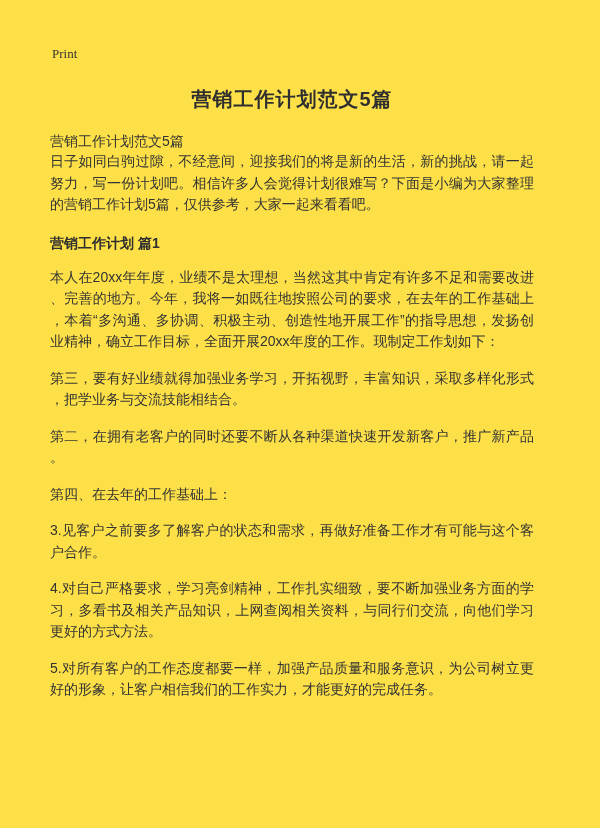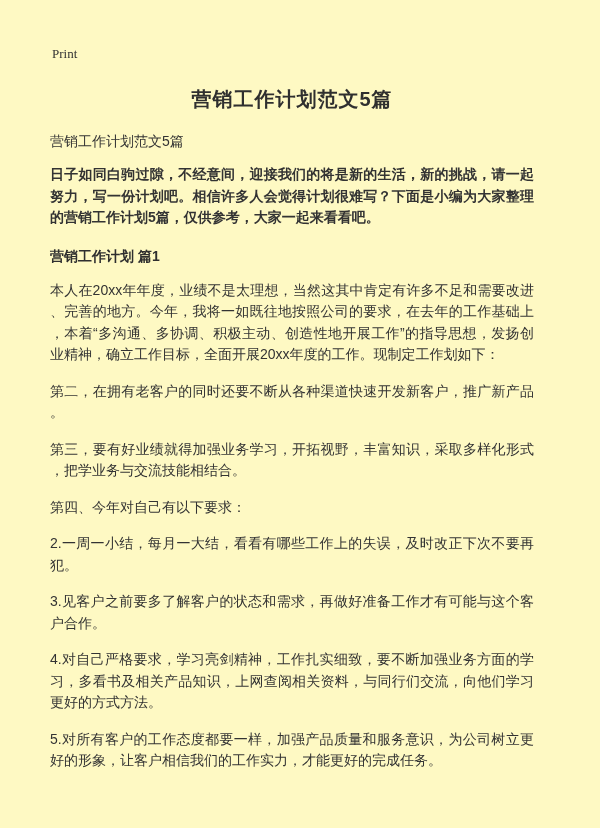--- a/index.html
+++ b/index.html
@@ -12,21 +12,21 @@
     height: 828px;
     overflow: hidden;
     font-family: "Liberation Sans", sans-serif;
     color: #333333;
   }
   .page {
     box-sizing: border-box;
     width: 600px;
     height: 828px;
     padding: 44px 66px 0 50px;
-    background: #fef9c3;
+    background: #fde047;
   }
   .print-link {
     display: inline-block;
     margin-left: 2px;
     font-family: "Liberation Serif", serif;
     font-size: 13px;
     color: #333333;
     text-decoration: none;
     cursor: pointer;
   }
@@ -46,22 +46,20 @@
   }
   .intro, .para {
     margin: 0 0 15px 0;
     font-size: 14px;
     line-height: 21.5px;
     color: #333333;
     text-align: justify;
     line-break: anywhere;
   }
   .intro {
-    margin-top: 13px;
-    font-weight: bold;
   }
   h2.section-heading {
     margin: 19px 0 14px 0;
     font-size: 14px;
     font-weight: bold;
     color: #2f2f2f;
   }
 </style>
 </head>
 <body>
@@ -73,22 +71,21 @@
   <h1 class="doc-title">营销工作计划范文5篇</h1>
 
   <p class="doc-subtitle">营销工作计划范文5篇</p>
 
   <p class="intro">日子如同白驹过隙，不经意间，迎接我们的将是新的生活，新的挑战，请一起努力，写一份计划吧。相信许多人会觉得计划很难写？下面是小编为大家整理的营销工作计划5篇，仅供参考，大家一起来看看吧。</p>
 
   <h2 class="section-heading">营销工作计划 篇1</h2>
 
   <div>
       <p class="para">本人在20xx年年度，业绩不是太理想，当然这其中肯定有许多不足和需要改进、完善的地方。今年，我将一如既往地按照公司的要求，在去年的工作基础上，本着“多沟通、多协调、积极主动、创造性地开展工作”的指导思想，发扬创业精神，确立工作目标，全面开展20xx年度的工作。现制定工作划如下：</p>
+      <p class="para">第三，要有好业绩就得加强业务学习，开拓视野，丰富知识，采取多样化形式，把学业务与交流技能相结合。</p>
       <p class="para">第二，在拥有老客户的同时还要不断从各种渠道快速开发新客户，推广新产品。</p>
-      <p class="para">第三，要有好业绩就得加强业务学习，开拓视野，丰富知识，采取多样化形式，把学业务与交流技能相结合。</p>
-      <p class="para">第四、今年对自己有以下要求：</p>
-      <p class="para">2.一周一小结，每月一大结，看看有哪些工作上的失误，及时改正下次不要再犯。</p>
+      <p class="para">第四、在去年的工作基础上：</p>
       <p class="para">3.见客户之前要多了解客户的状态和需求，再做好准备工作才有可能与这个客户合作。</p>
       <p class="para">4.对自己严格要求，学习亮剑精神，工作扎实细致，要不断加强业务方面的学习，多看书及相关产品知识，上网查阅相关资料，与同行们交流，向他们学习更好的方式方法。</p>
       <p class="para">5.对所有客户的工作态度都要一样，加强产品质量和服务意识，为公司树立更好的形象，让客户相信我们的工作实力，才能更好的完成任务。</p>
     </div>
 
 </div>
 
 </body></html>

